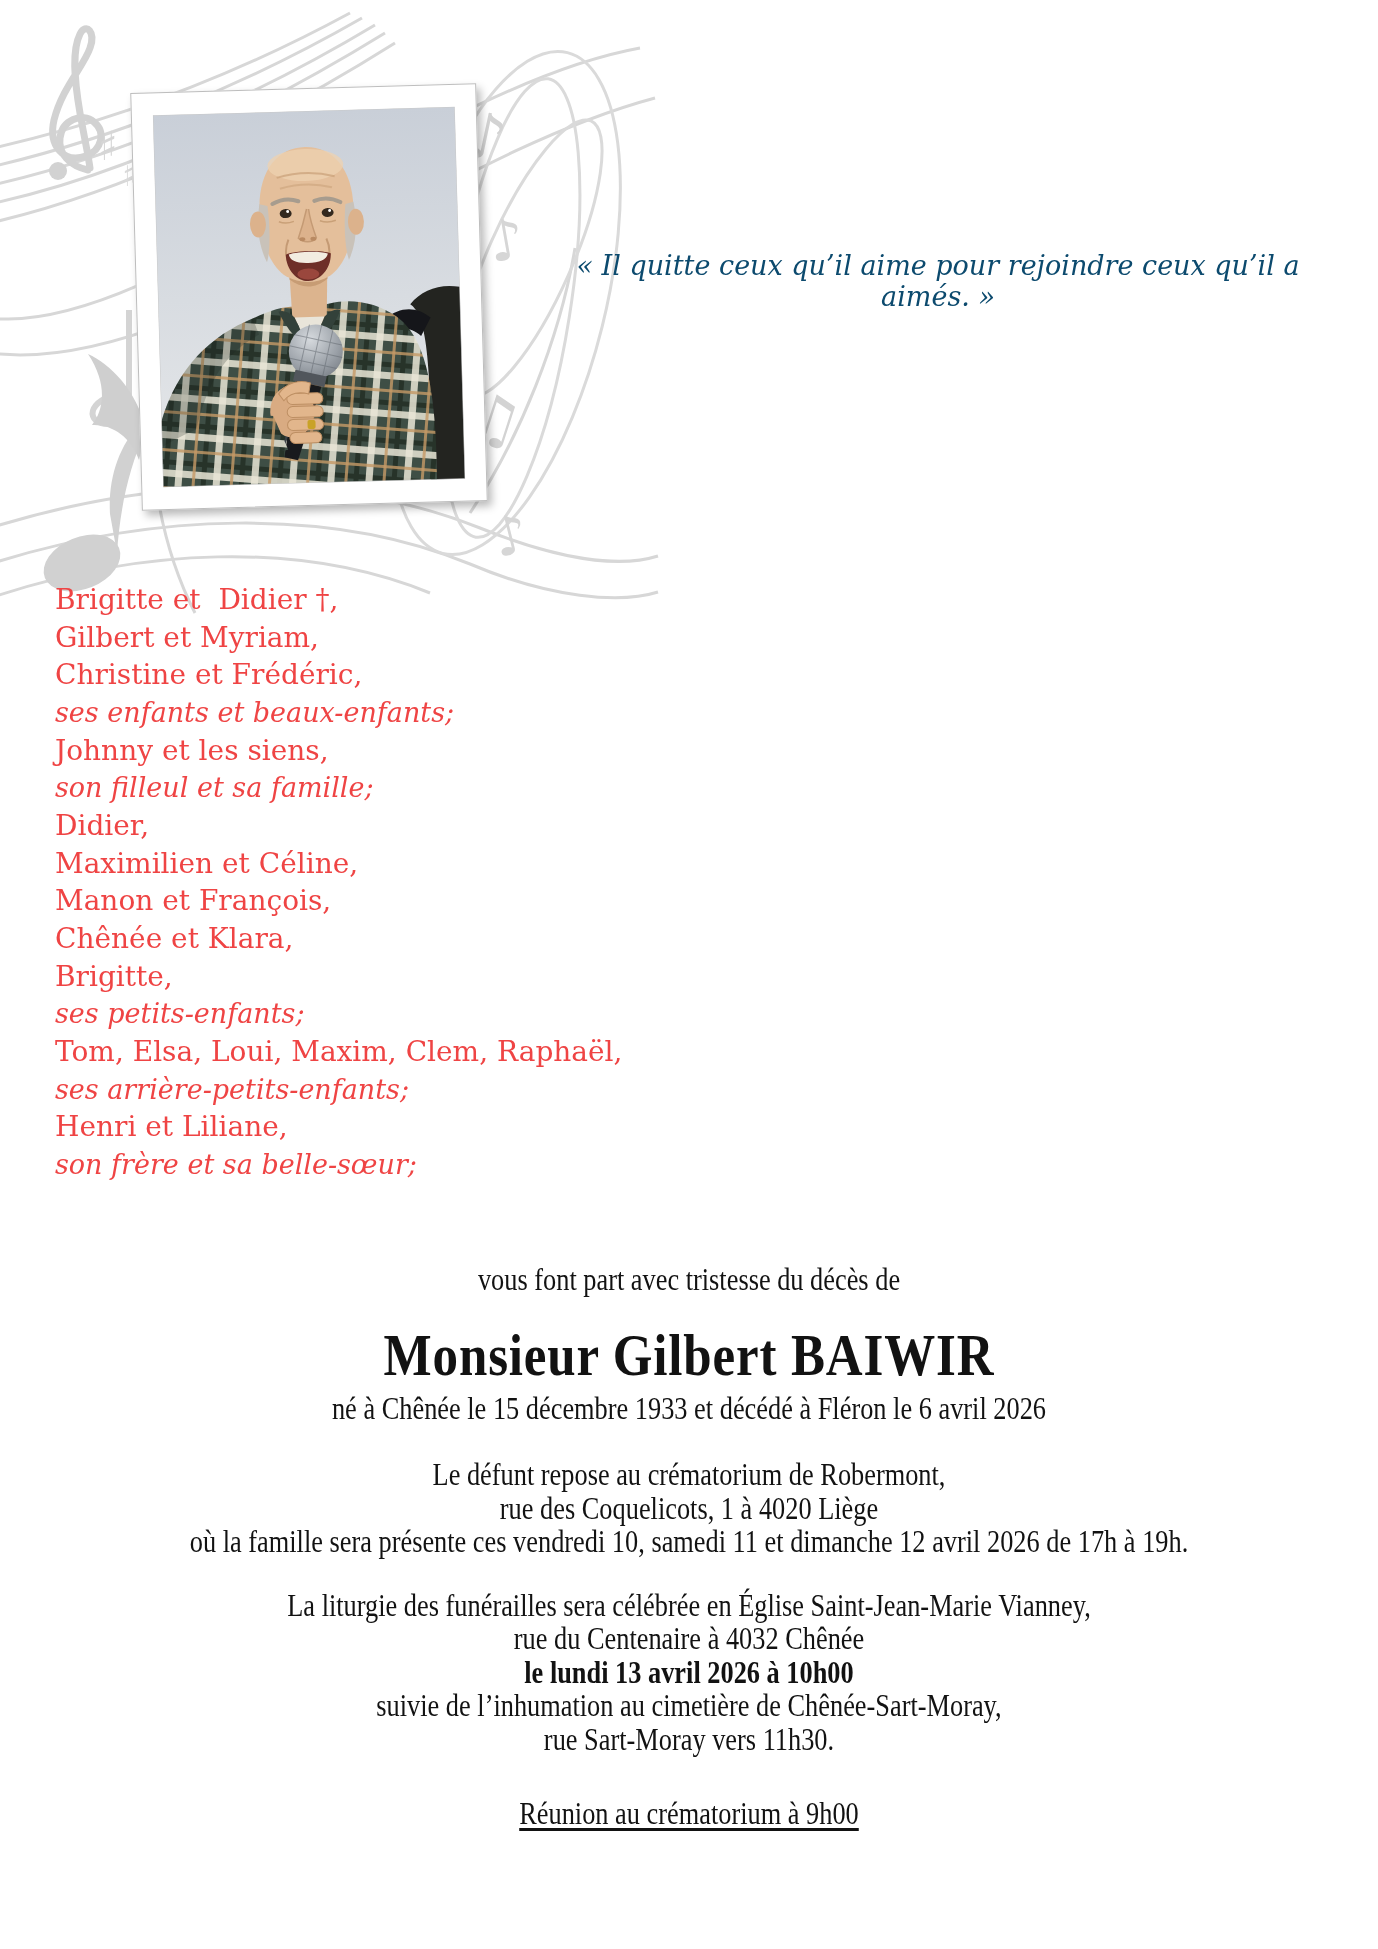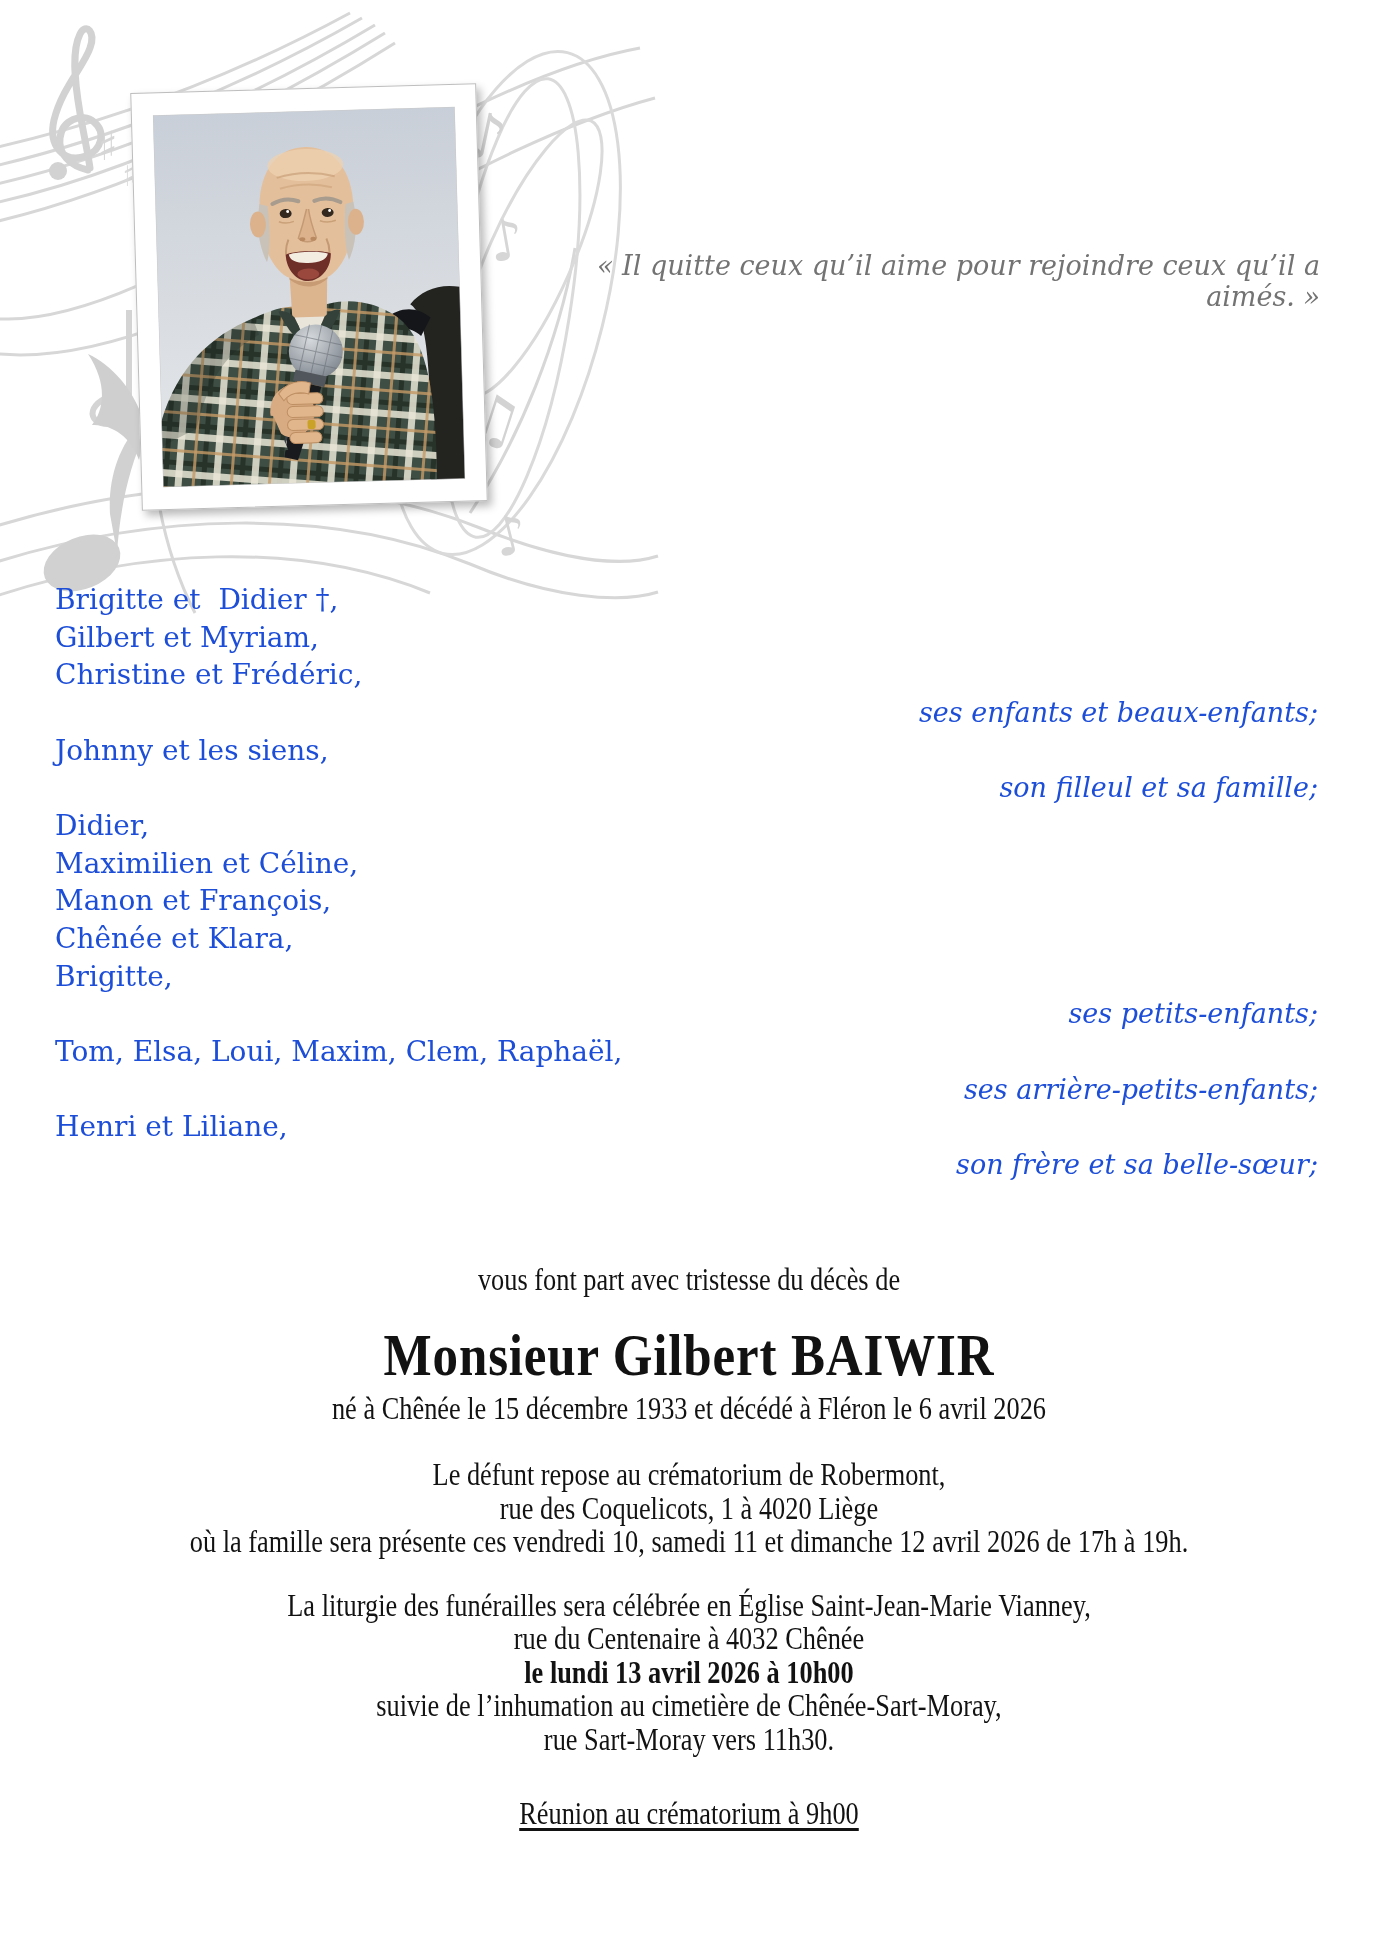--- a/index.html
+++ b/index.html
@@ -11,29 +11,29 @@
   .photo{
     position:absolute;left:136px;top:88px;width:344px;height:416px;
     background:#ffffff;border:1px solid #bdbdbd;
     box-shadow:4px 5px 9px rgba(0,0,0,0.28);
     transform:rotate(-1.6deg);
     display:flex;align-items:center;justify-content:center;z-index:2;
   }
   .photo svg{display:block;}
   .quote{
     position:absolute;top:250px;left:556px;right:58px;z-index:1;
-    text-align:right;font-family:"DejaVu Serif",serif;
-    font-style:italic;font-size:27px;color:#737373;
+    text-align:center;font-family:"DejaVu Serif",serif;
+    font-style:italic;font-size:27px;color:#0c4a6e;
   }
   .family{position:absolute;top:581px;left:55px;right:60px;z-index:1;}
   .family .row{
     line-height:37.65px;font-size:28px;white-space:pre;
-    font-family:"DejaVu Serif",serif;color:#1d4ed8;
-  }
-  .family .row.relation{text-align:right;font-style:italic;font-size:27px;}
+    font-family:"DejaVu Serif",serif;color:#ef4444;
+  }
+  .family .row.relation{font-style:italic;font-size:27px;}
   .announce{
     position:absolute;top:1262px;left:0;width:1378px;z-index:1;
     text-align:center;font-family:"Liberation Serif",serif;color:#121212;
     transform:scaleX(0.85);transform-origin:50% 0;
   }
   .announce .intro{font-size:31px;line-height:36px;margin:0 0 22px 0;}
   .announce .deceased{
     font-size:60px;line-height:70px;font-weight:bold;margin:0;letter-spacing:1px;
   }
   .announce .birth{font-size:31px;line-height:38px;margin:0;}

